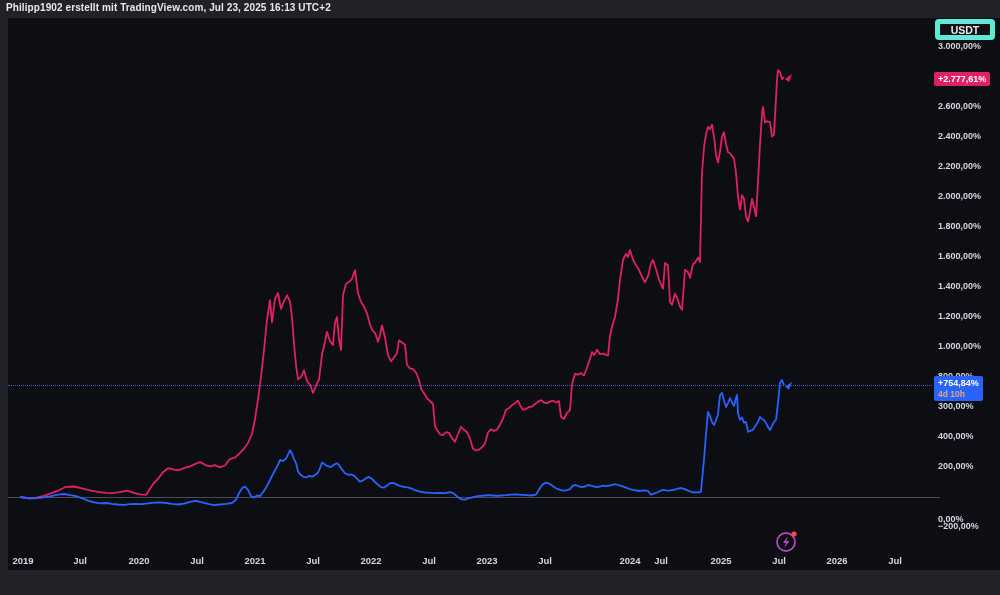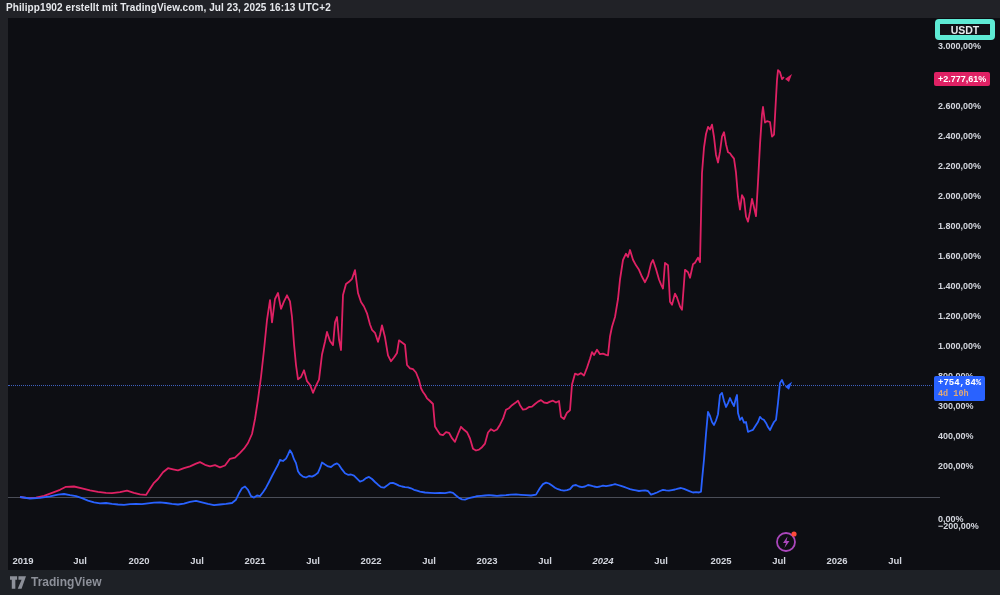--- a/index.html
+++ b/index.html
@@ -85,46 +85,37 @@
       <div class="xtick" style="left: 23px;">2019</div>
       <div class="xtick" style="left: 80px;">Jul</div>
       <div class="xtick" style="left: 139px;">2020</div>
       <div class="xtick" style="left: 197px;">Jul</div>
       <div class="xtick" style="left: 255px;">2021</div>
       <div class="xtick" style="left: 313px;">Jul</div>
       <div class="xtick" style="left: 371px;">2022</div>
       <div class="xtick" style="left: 429px;">Jul</div>
       <div class="xtick" style="left: 487px;">2023</div>
       <div class="xtick" style="left: 545px;">Jul</div>
-      <div class="xtick" style="left: 603px; font-style: italic;">2024</div>
+      <div class="xtick" style="left: 630px;">2024</div>
       <div class="xtick" style="left: 661px;">Jul</div>
       <div class="xtick" style="left: 721px;">2025</div>
       <div class="xtick" style="left: 779px;">Jul</div>
       <div class="xtick" style="left: 837px;">2026</div>
       <div class="xtick" style="left: 895px;">Jul</div>
     </div>
 
   <div class="badge" id="pink-badge" style="background: rgb(223, 33, 100); top: 72.3585px;">
     <div>+2.777,61%</div>
   </div>
 
-  <div class="badge" id="blue-badge" style="background: rgb(41, 98, 255); top: 375.774px; font-family: Liberation Mono, monospace;">
+  <div class="badge" id="blue-badge" style="background: rgb(41, 98, 255); top: 375.774px;">
     <div>+754,84%</div>
     <div class="cd" id="countdown" style="color: rgb(223, 168, 120);">4d 10h</div>
   </div>
 
   <svg class="events-icon" id="events-icon" style="left:774px;top:528px" viewBox="0 0 26 26">
     <circle cx="12" cy="14" r="9" fill="none" stroke-width="1.8" stroke="#ab47bc"></circle>
     <path d="M13.5 8.5 L9 15 h3 l-1.6 5 L15.5 13 h-3 z" fill="#ab47bc"></path>
     <circle cx="20" cy="6" r="2.6" fill="#ff4a3a"></circle>
   </svg>
 
-  <div class="bottom-bar">
-    <div class="tv-logo">
-      <svg width="16" height="13" viewBox="0 0 18 14" fill="#8d9099">
-        <path d="M0 0h8v4H6v10H2V4H0z"></path>
-        <path d="M9.5 0H18l-5 14h-4.3L13 4h-3.5z"></path>
-      </svg>
-      <span class="word">TradingView</span>
-    </div>
-  </div>
 
 </div>
 
 </body></html>

